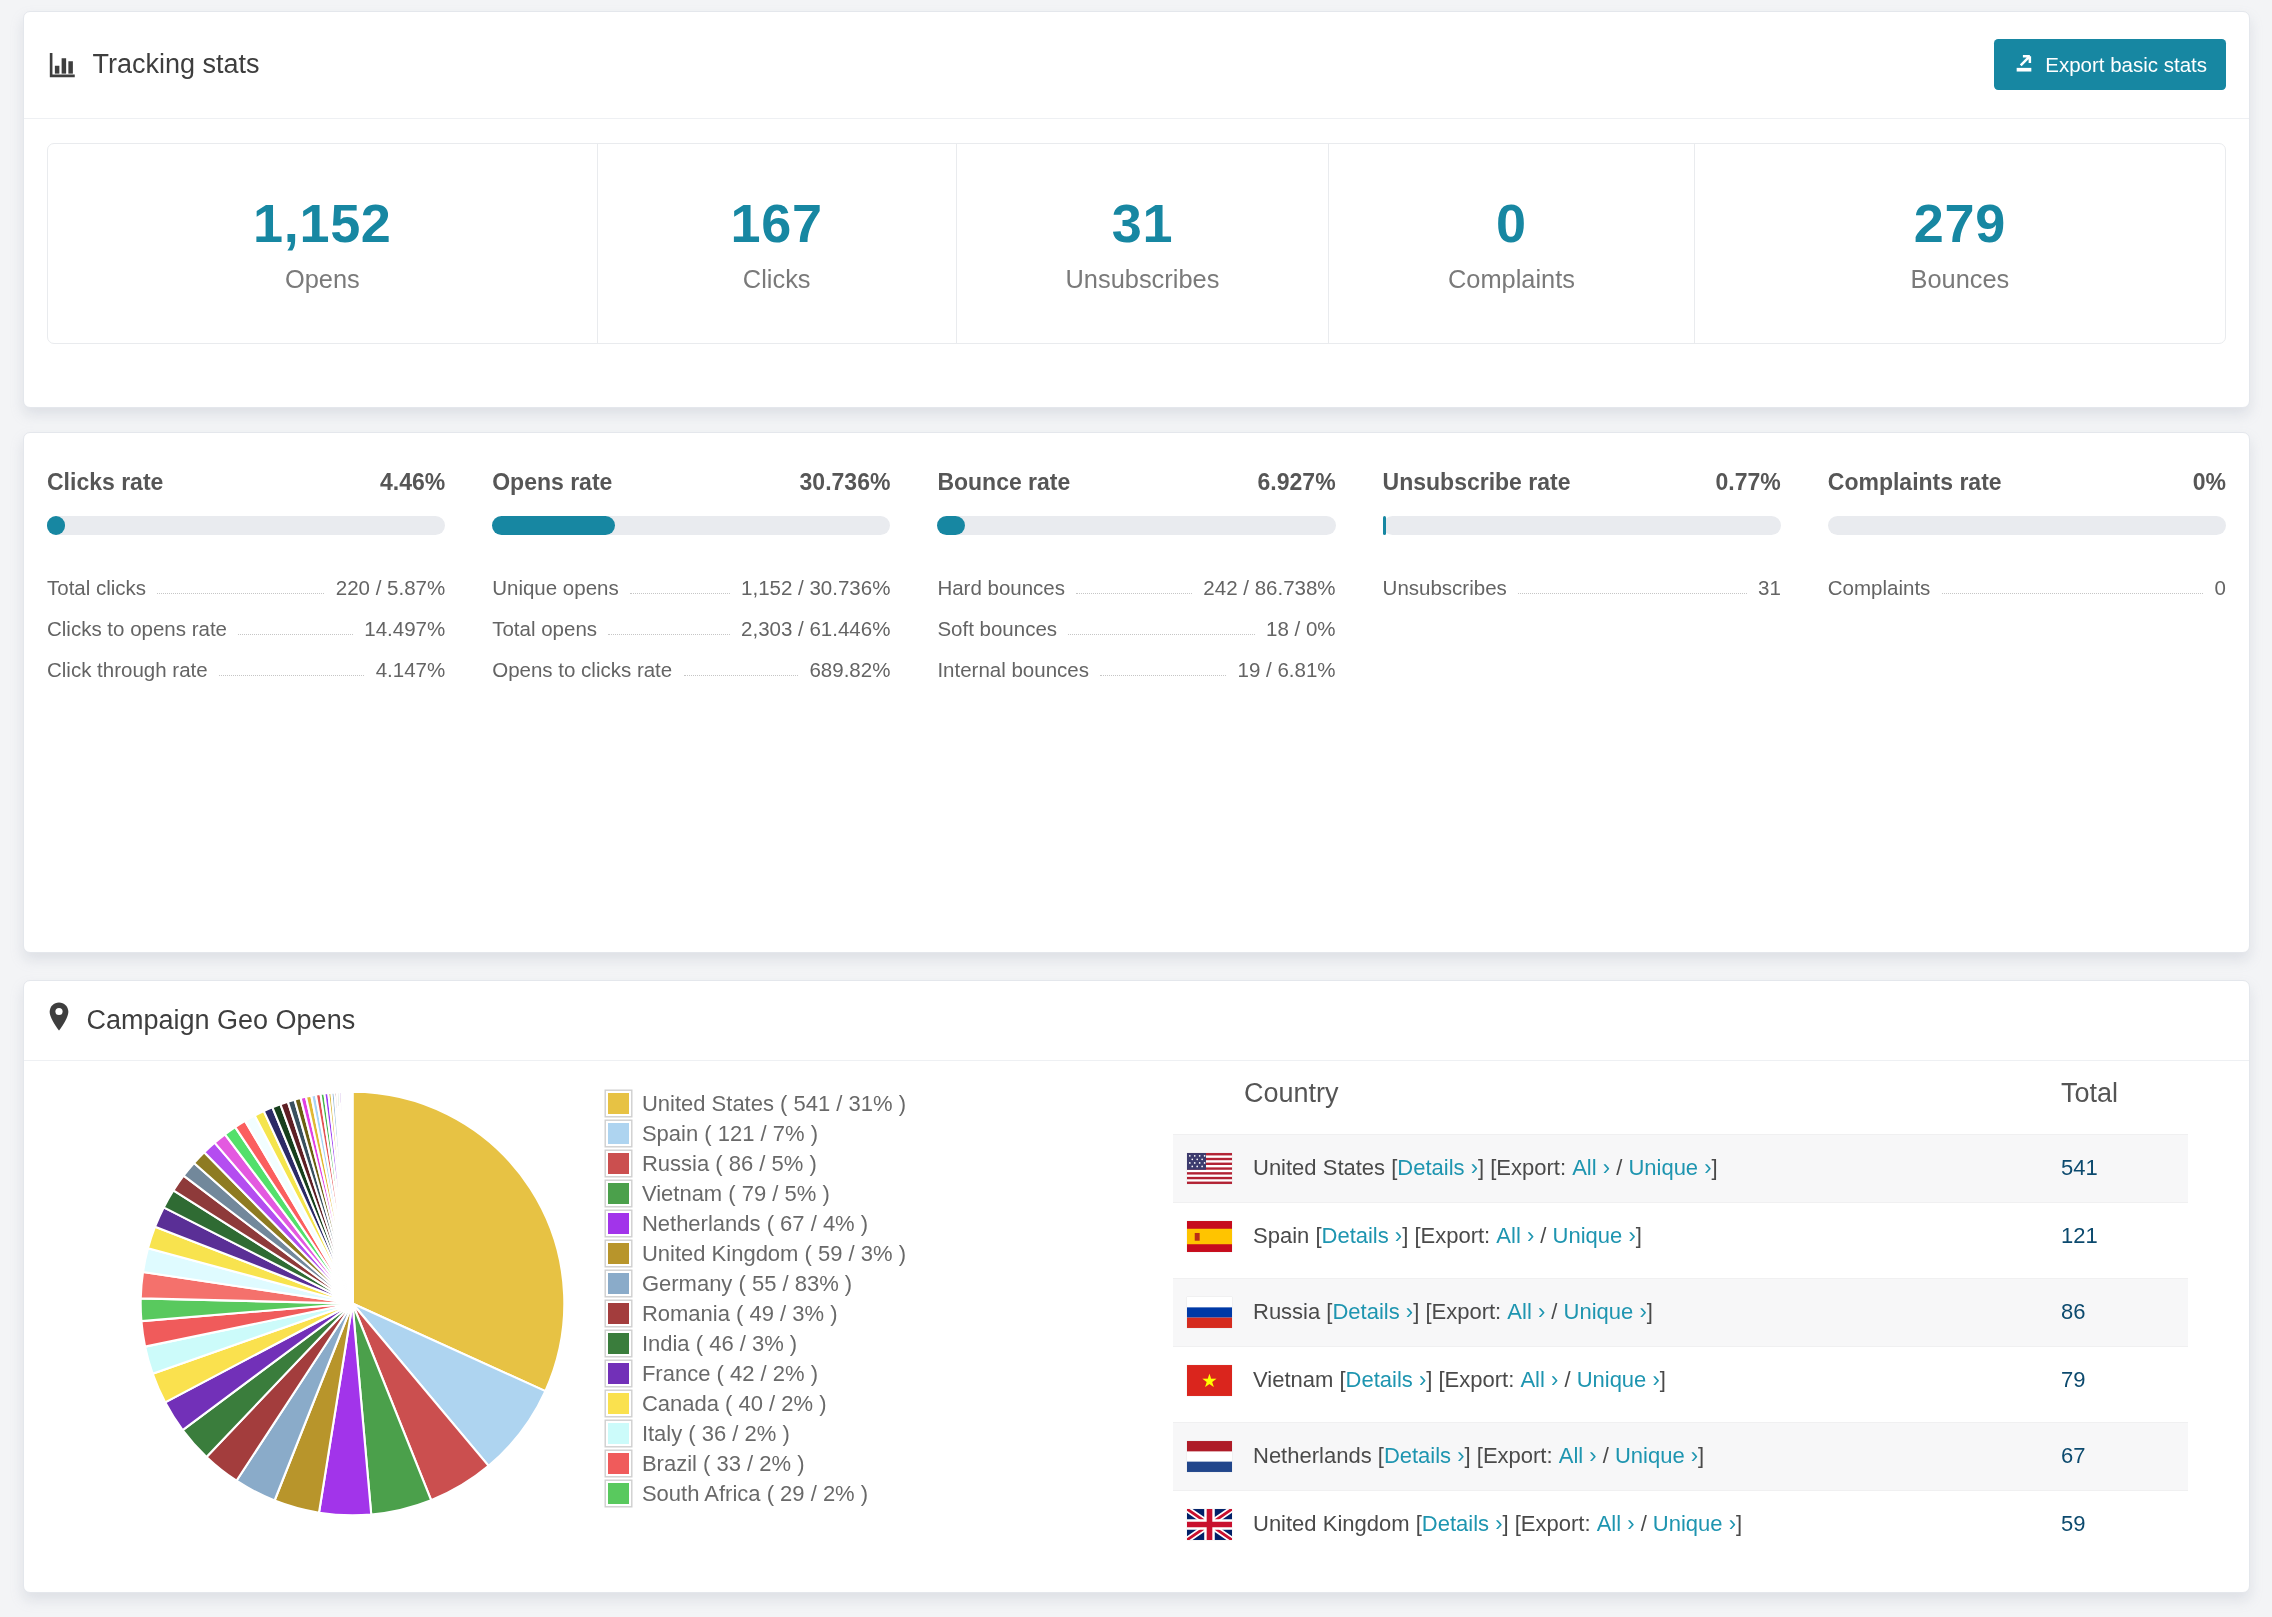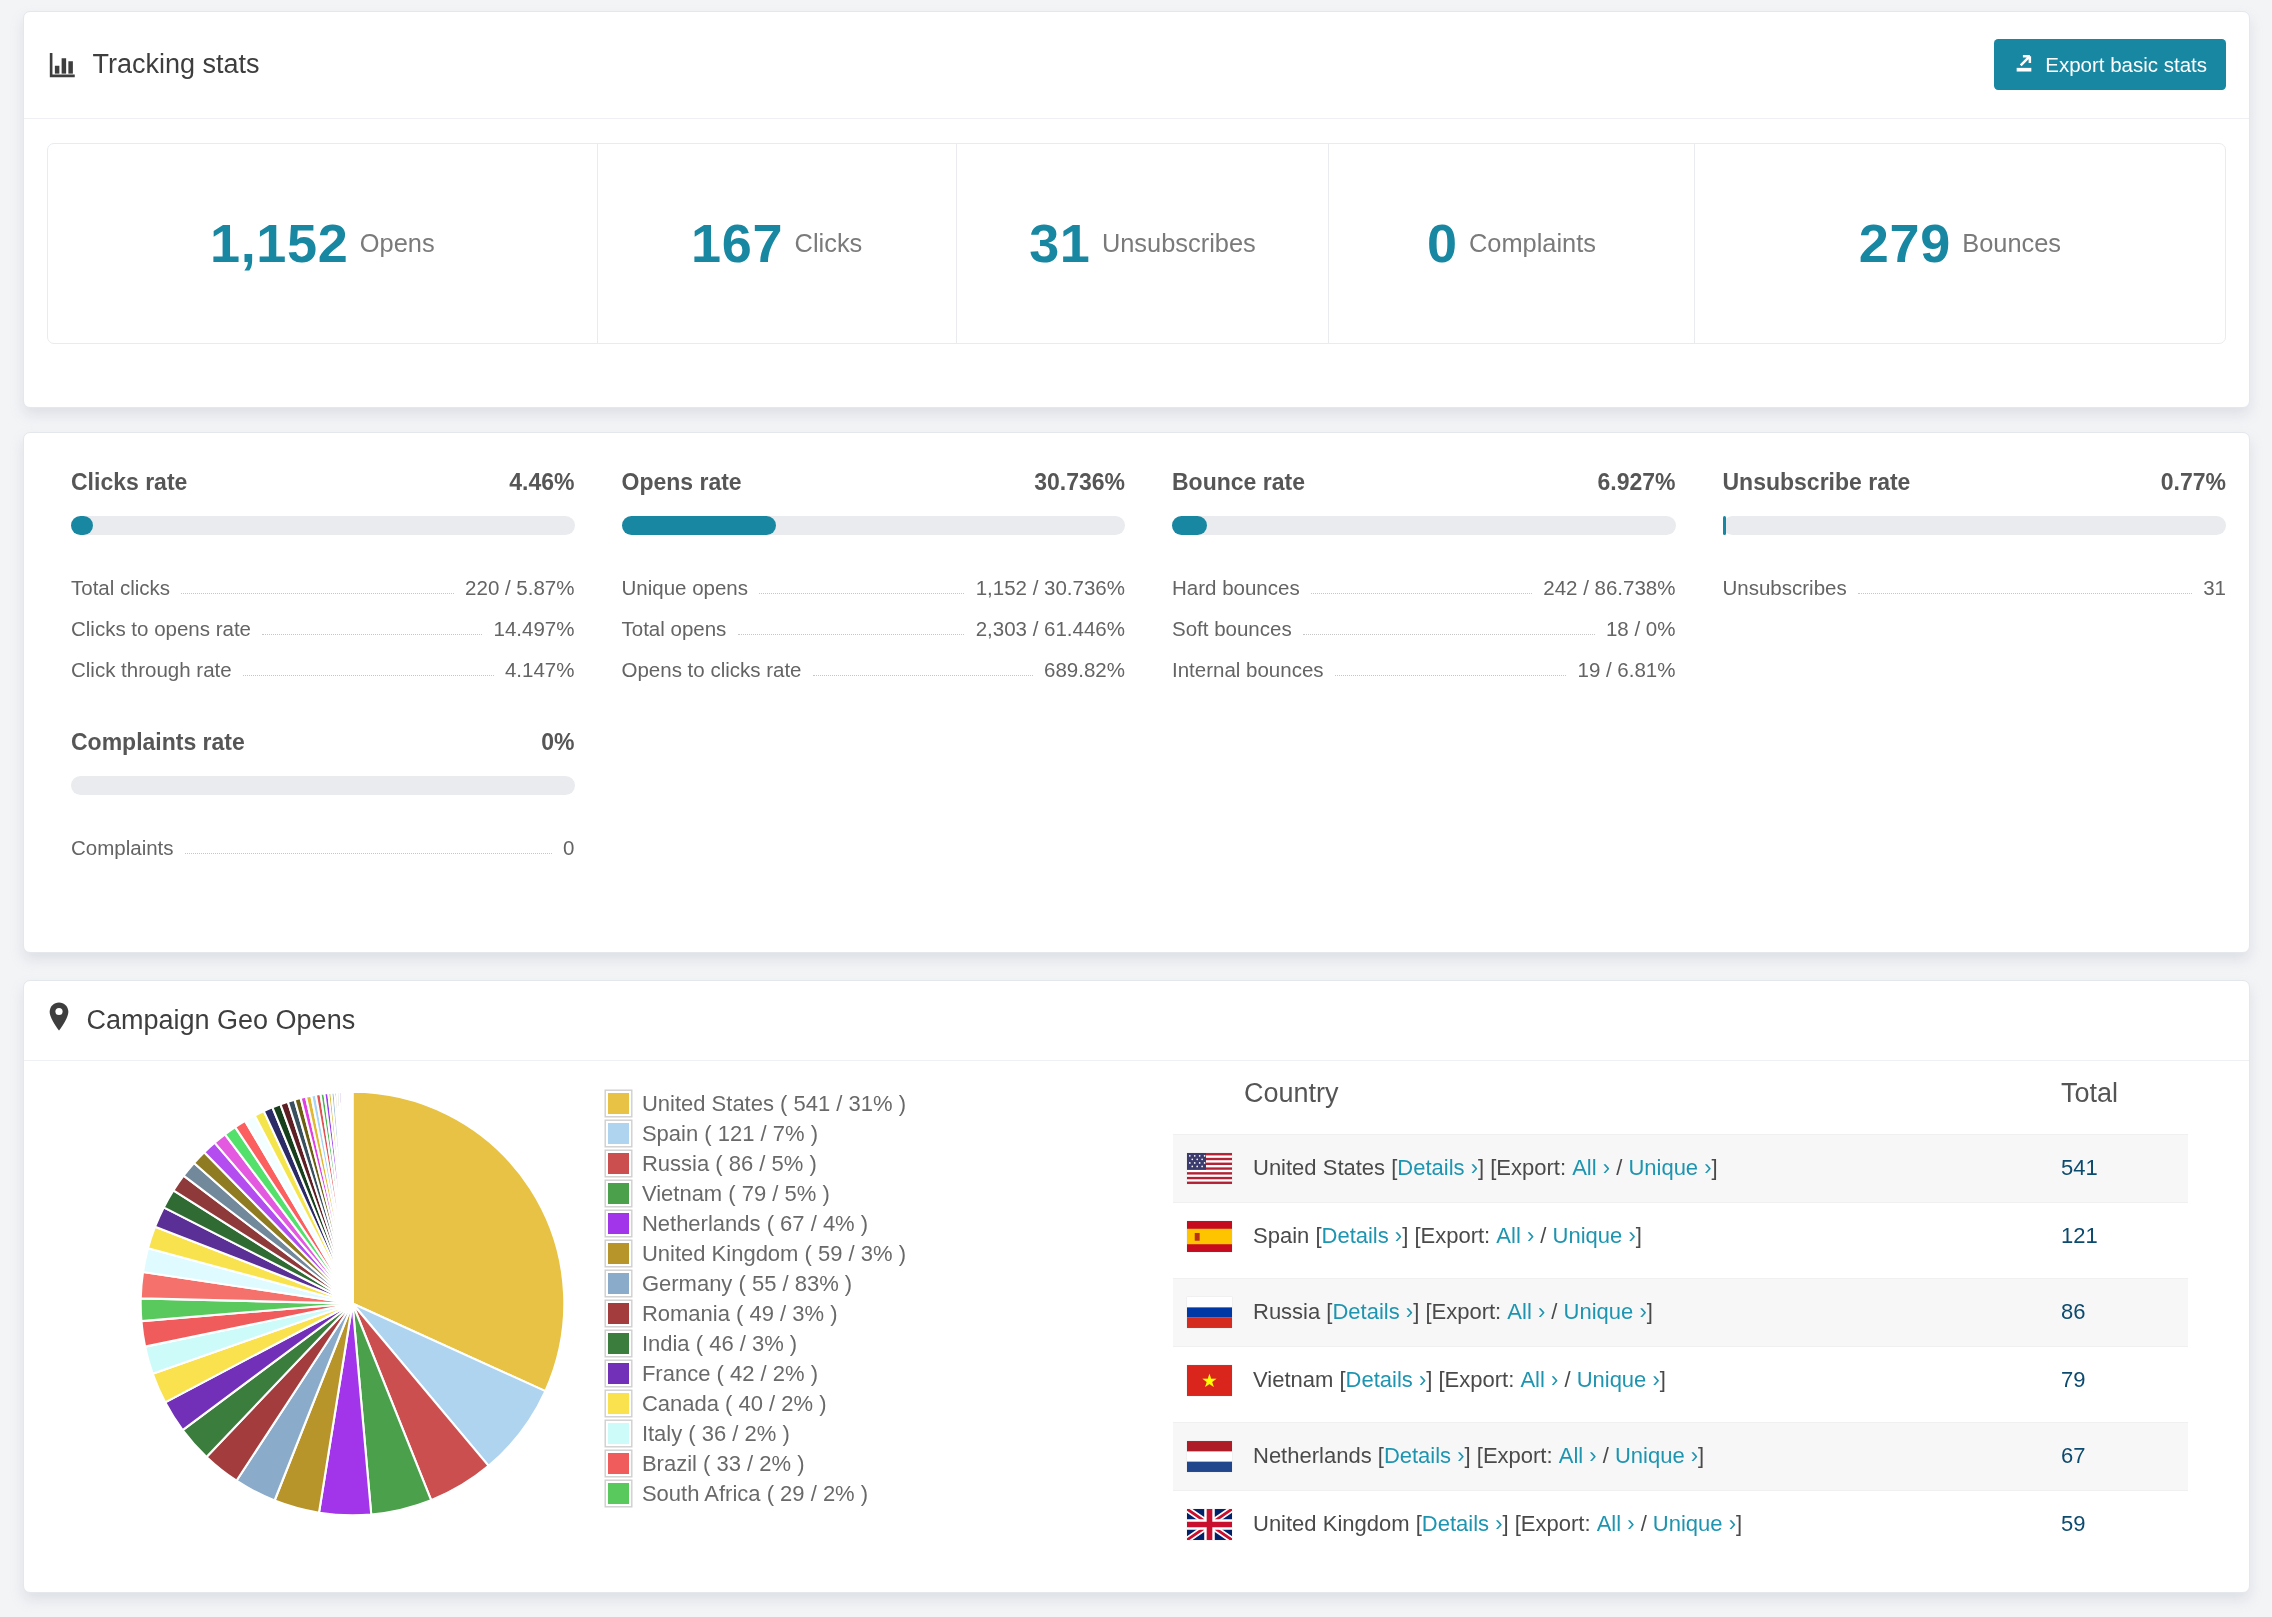--- a/index.html
+++ b/index.html
@@ -29,27 +29,27 @@
   .export-btn {
     border:none; border-radius:4.2px; color:#fff;
     font-size:20.5px; font-family:inherit;
     padding:12px 19px; display:flex; align-items:center; gap:10.6px; cursor:pointer;
   }
   #summary-row {
     margin:24px 23px 0; height:199px;
     border:1.4px solid #e9ebee; border-radius:7px;
     display:flex; overflow:hidden;
   }
-  .sum-box { display:flex; flex-direction:row; align-items:center; justify-content:center; gap:11.3px; box-sizing:border-box; }
+  .sum-box { display:flex; flex-direction:column; align-items:center; justify-content:center; gap:11.3px; box-sizing:border-box; }
   .sum-box + .sum-box { border-left:1.4px solid #e9ebee; }
   .sum-value { font-size:54px; font-weight:bold; letter-spacing:0.7px; }
   .sum-label { font-size:25.4px; color:#7a7a7a; }
   
   #card-rates { margin-top:24px; height:521px; padding:34px 23px 0; }
-  #rates-grid { display:grid; grid-template-columns:1fr 1fr 1fr 1fr; column-gap:47px; row-gap:45px;margin-left:24px; }
+  #rates-grid { display:grid; grid-template-columns:1fr 1fr 1fr 1fr 1fr; column-gap:47px; row-gap:45px; }
   .rate-head { display:flex; justify-content:space-between; align-items:baseline; font-size:23px; font-weight:bold; color:#565656; line-height:31px; margin-bottom:18.4px; }
   .bar { height:19px; background:#e9ebef; border-radius:10px; margin-bottom:24px; }
   .fill { height:100%; border-radius:10px; }
   .d-row { display:flex; align-items:flex-end; height:41px; font-size:20.5px; color:#646464; }
   .leader { flex:1; border-bottom:1.4px dotted #c6c6c6; margin:0 11.3px 6.4px; }
   
   #card-geo { margin-top:27px; height:613px; overflow:hidden; }
   .geo-hd {
     height:79px; display:flex; align-items:center; gap:15.5px;
     padding:0 23px; border-bottom:1.4px solid #eef0f3;

